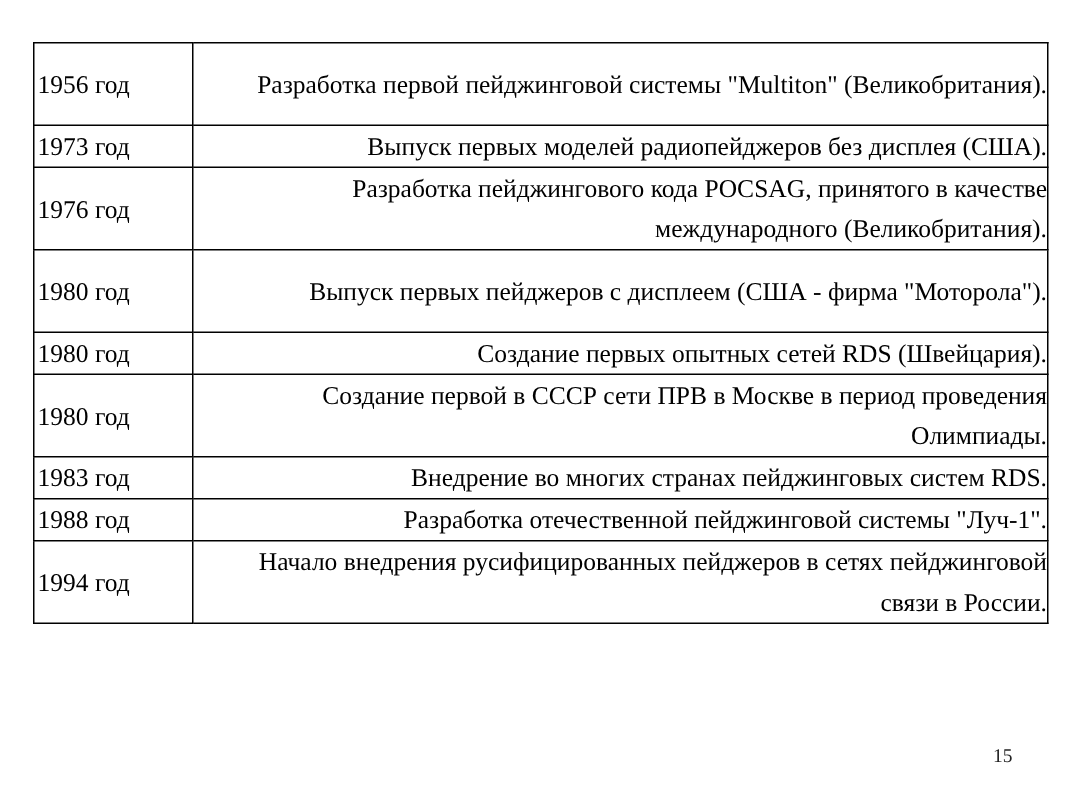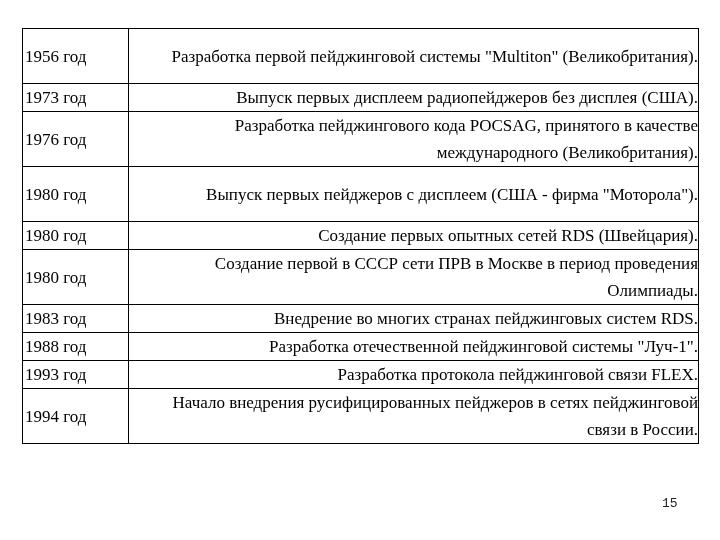--- a/index.html
+++ b/index.html
@@ -4,34 +4,34 @@
 <style>
   html, body { margin:0; padding:0; }
   body { width:720px; height:540px; background:#ffffff; position:relative; overflow:hidden;
          font-family:"Liberation Serif", "DejaVu Serif", serif; color:#000; }
   table { position:absolute; left:22px; top:28px; width:677px; border-collapse:collapse; }
   td { border:1px solid #000; padding:0 0 0 2px; font-size:17px; line-height:27px; vertical-align:middle; }
   td.year { width:103px; white-space:nowrap; }
   td.desc { padding-left:3px;text-align:right; }
   tr.h1 td { height:27px; }
   tr.h2 td { height:54px;margin-top:33px; }
-  .page-num { position:absolute; left:662px; top:496px; font-family:Liberation Mono, monospace; font-size:13px; color:#222; }
+  .page-num { position:absolute; left:662px; top:496px; font-family:Liberation Serif, serif; font-size:13px; color:#222; }
 </style>
 </head>
 <body>
 
 <table>
   <tbody>
     <tr class="h2">
       <td class="year">1956 год</td>
       <td class="desc">Разработка первой пейджинговой системы "Multiton" (Великобритания).</td>
     </tr>
     <tr class="h1">
       <td class="year">1973 год</td>
-      <td class="desc">Выпуск первых дисплеем радиопейджеров без дисплея (США).</td>
+      <td class="desc">Выпуск первых моделей радиопейджеров без дисплея (США).</td>
     </tr>
     <tr class="h2">
       <td class="year">1976 год</td>
       <td class="desc">Разработка пейджингового кода POCSAG, принятого в качестве международного (Великобритания).</td>
     </tr>
     <tr class="h2">
       <td class="year">1980 год</td>
       <td class="desc">Выпуск первых пейджеров с дисплеем (США - фирма "Моторола").</td>
     </tr>
     <tr class="h1">
@@ -43,24 +43,20 @@
       <td class="desc">Создание первой в СССР сети ПРВ в Москве в период проведения Олимпиады.</td>
     </tr>
     <tr class="h1">
       <td class="year">1983 год</td>
       <td class="desc">Внедрение во многих странах пейджинговых систем RDS.</td>
     </tr>
     <tr class="h1">
       <td class="year">1988 год</td>
       <td class="desc">Разработка отечественной пейджинговой системы "Луч-1".</td>
     </tr>
-    <tr class="h1">
-      <td class="year">1993 год</td>
-      <td class="desc">Разработка протокола пейджинговой связи FLEX.</td>
-    </tr>
     <tr class="h2">
       <td class="year">1994 год</td>
       <td class="desc">Начало внедрения русифицированных пейджеров в сетях пейджинговой связи в России.</td>
     </tr>
   </tbody>
 </table>
 
 <div class="page-num">15</div>
 
 </body></html>

